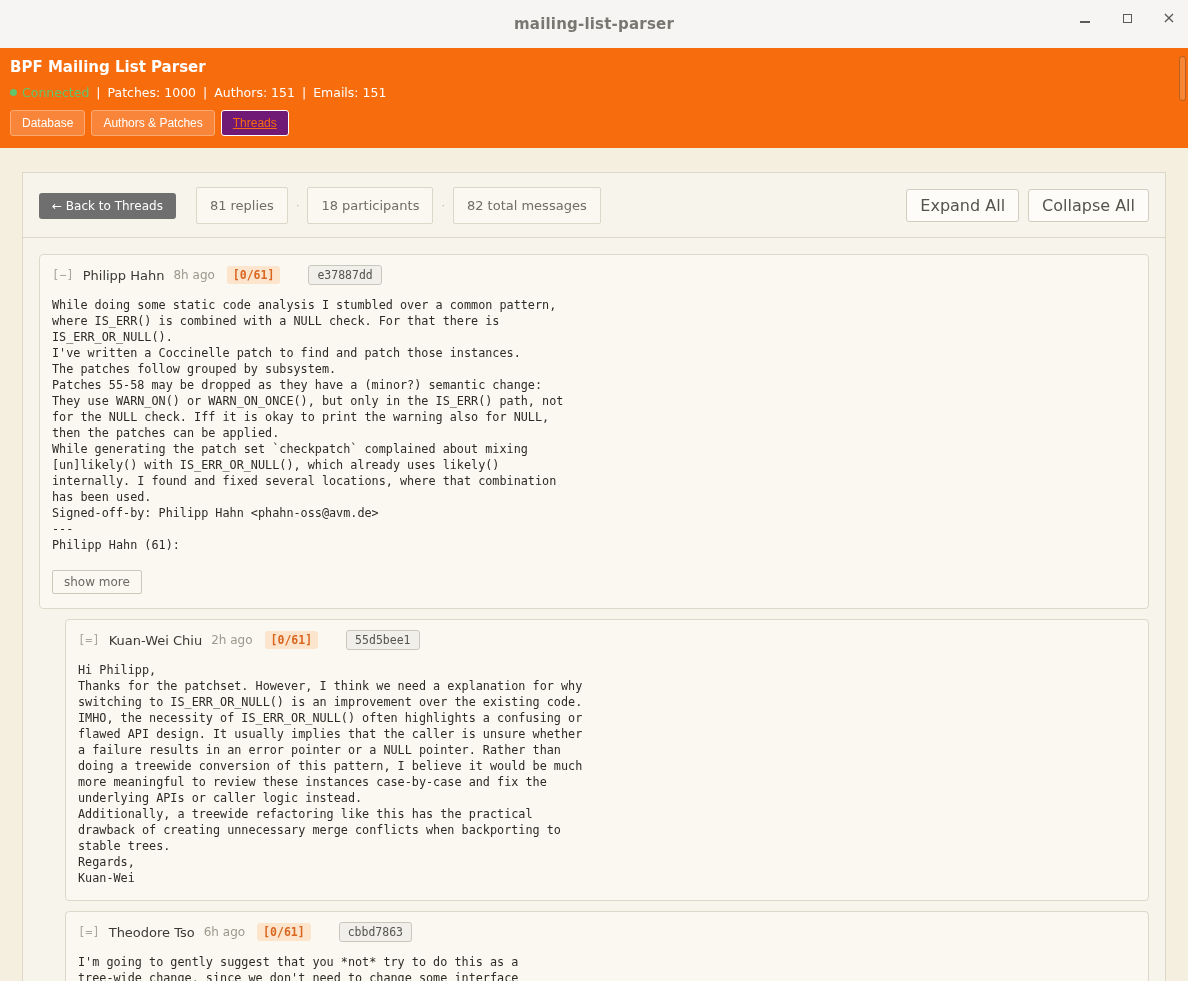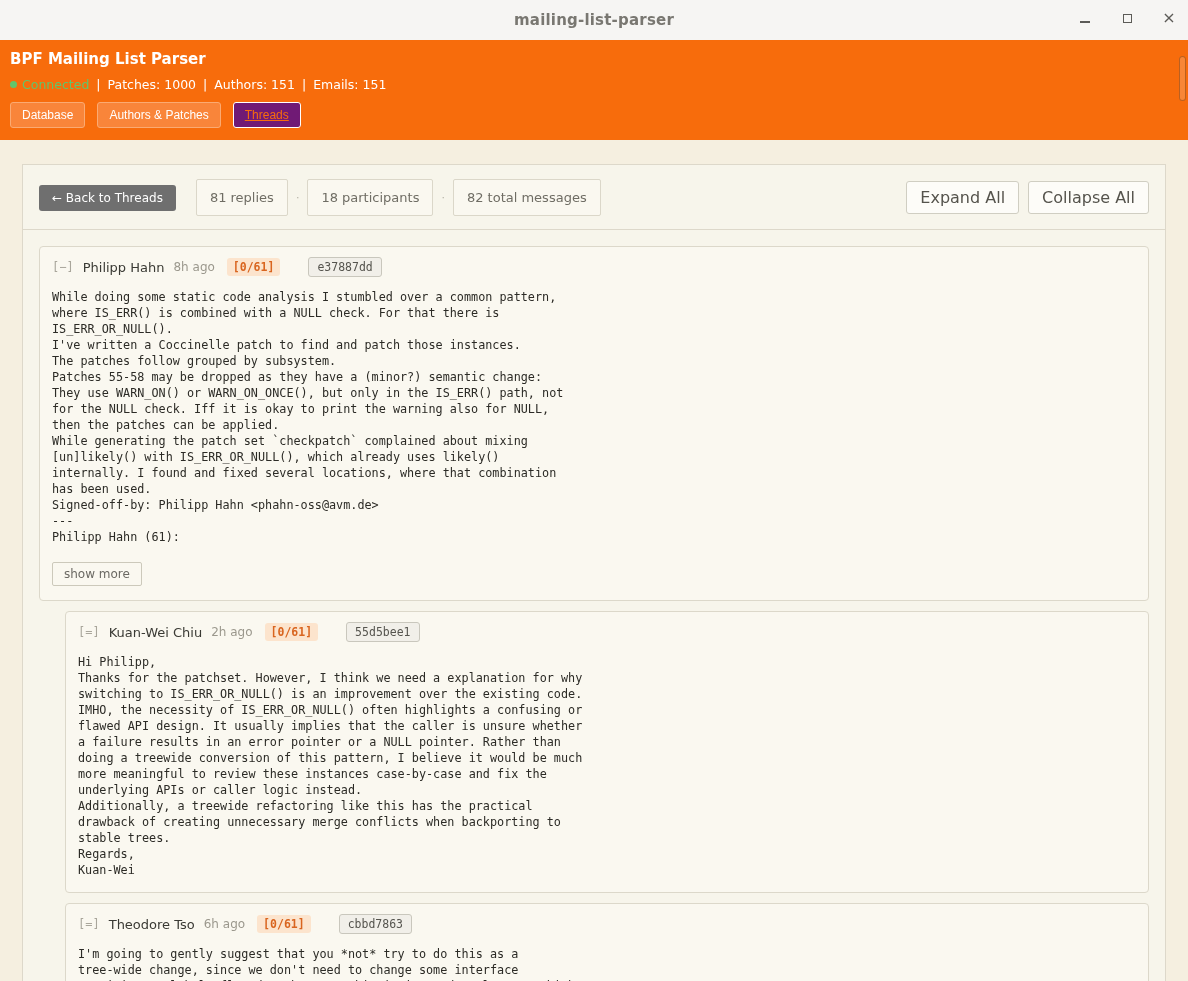--- a/index.html
+++ b/index.html
@@ -5,21 +5,21 @@
   * { margin: 0; padding: 0; box-sizing: border-box; }
   html, body { width: 1188px; height: 981px; overflow: hidden; }
   body {
     font-family: "DejaVu Sans", "Liberation Sans", sans-serif;
     background: #f5efe0;
     position: relative;
   }
 
   
   .titlebar {
-    height: 40px;
+    height: 48px;
     background: #f6f5f3;
     position: relative;
     display: flex;
     align-items: center;
     justify-content: center;
   }
   .titlebar-title {
     font-size: 15px;
     font-weight: bold;
     color: #797771;
@@ -64,21 +64,21 @@
     align-items: center;
     gap: 5px;
   }
   .conn-dot {
     width: 7px; height: 7px; border-radius: 50%;
     background: #62c56a;
     display: inline-block;
   }
   .conn-label { color: #62c56a; }
   .status-sep { color: #ffffff; margin: 0 2px; }
-  .tabs { display: flex; gap: 12px; }
+  .tabs { display: flex; gap: 6px; }
   .tab {
     font-size: 12px;
     padding: 5px 11px;
     border-radius: 3px;
     background: #f9853a;
     border: 1px solid #fbaa72;
     color: #ffffff;
     cursor: pointer;
   }
   .tab.active {

